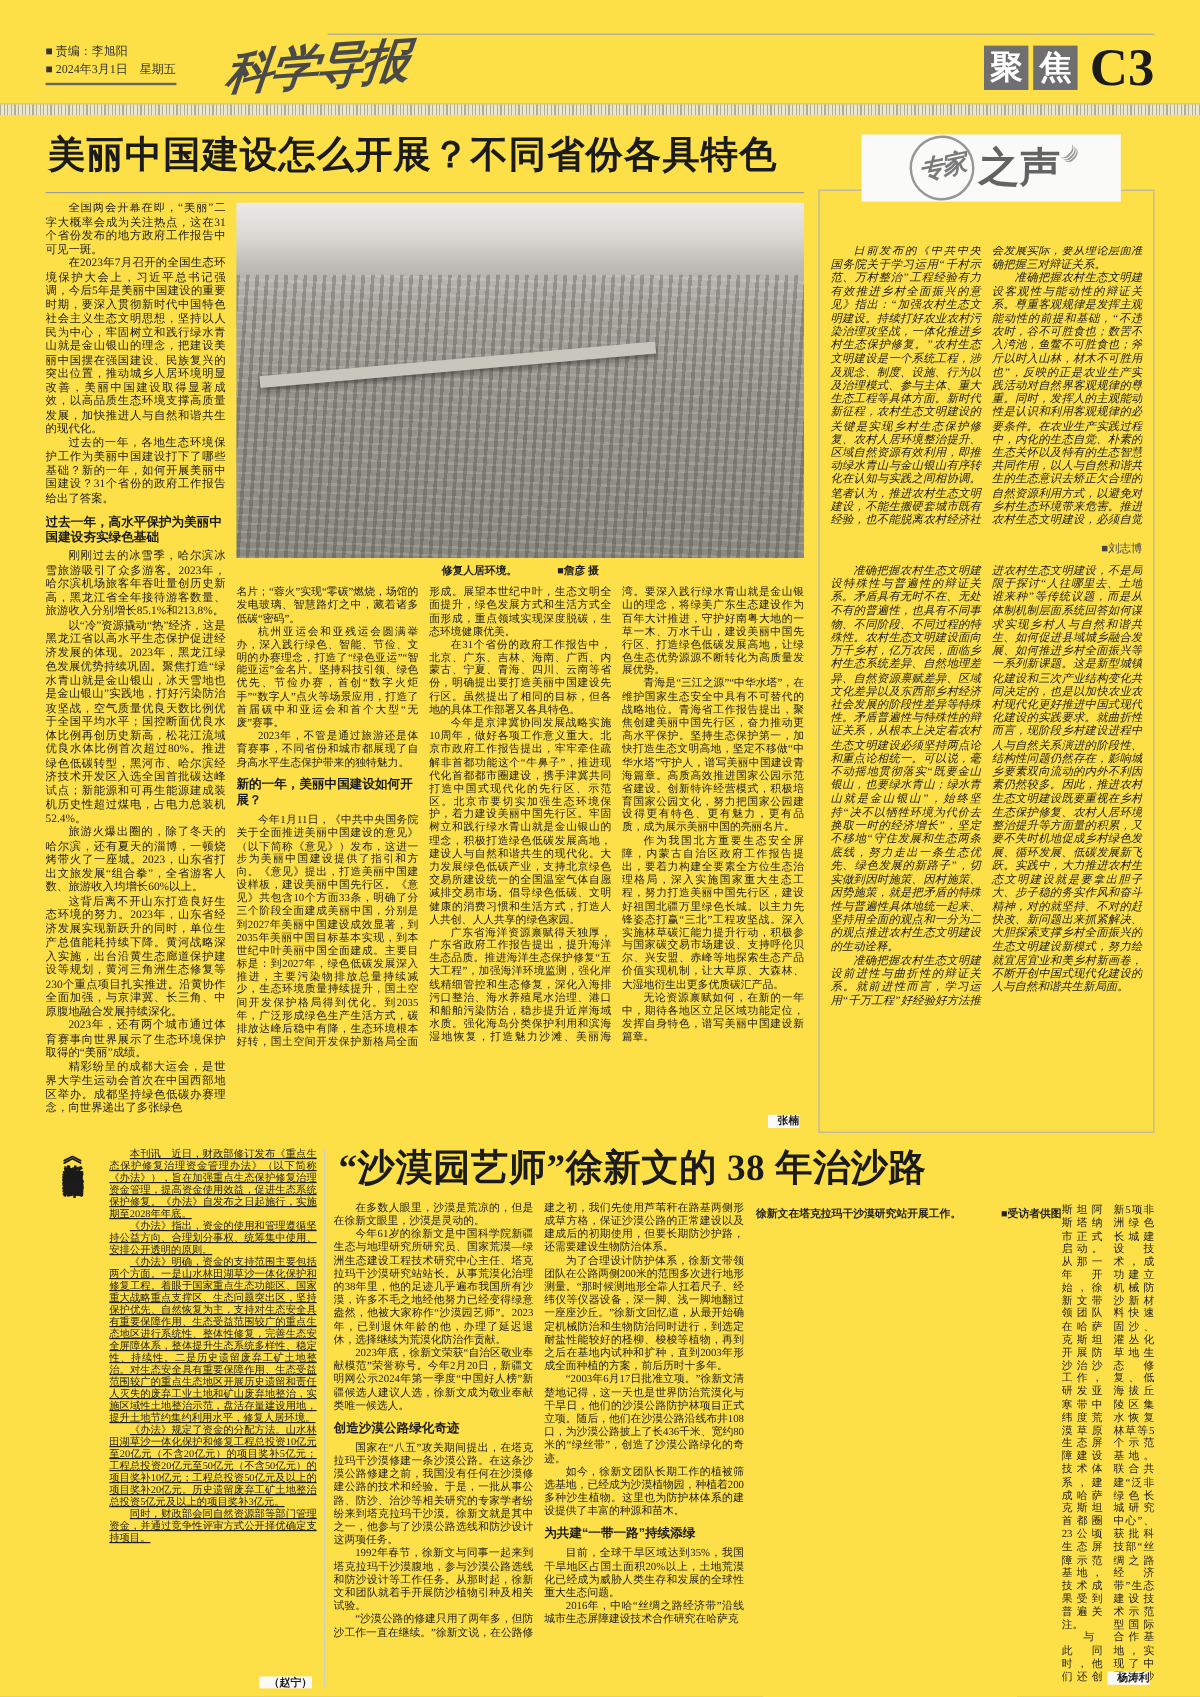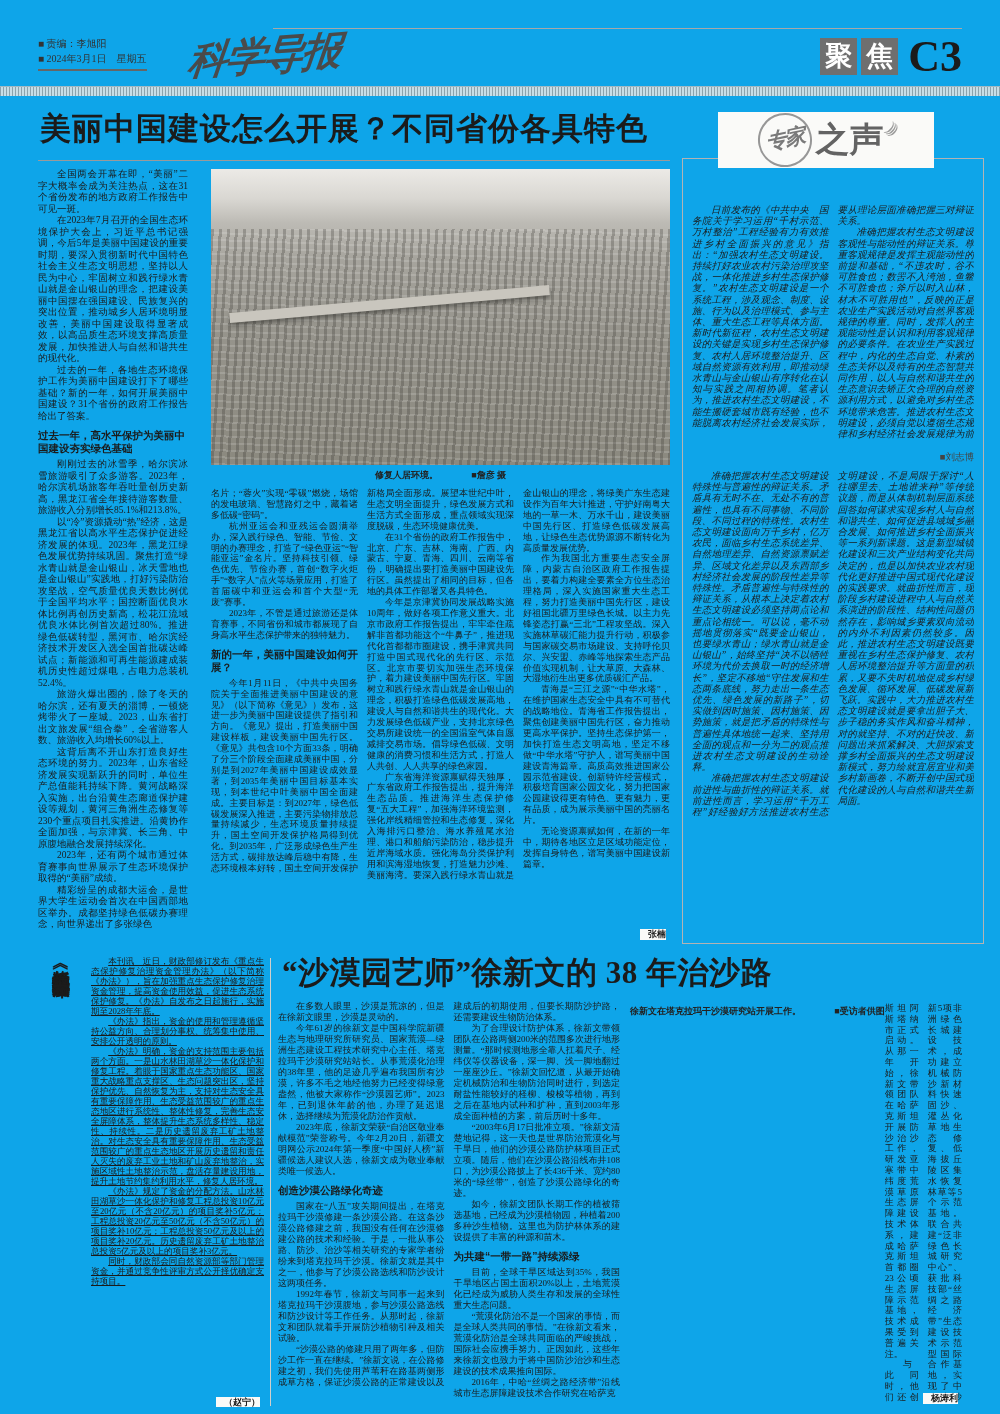--- a/index.html
+++ b/index.html
@@ -1,17 +1,17 @@
 <!DOCTYPE html>
 <html><head>
 <meta charset="utf-8">
 <style>
   html,body{margin:0;padding:0;}
   body{background:#888;}
-  .page{position:relative;width:1000px;height:1414px;margin:0 auto;background:#0ea5e9;
+  .page{position:relative;width:1000px;height:1414px;margin:0 auto;background:#fde047;
         font-family:"Liberation Serif",serif;color:#1b1b1b;overflow:hidden;}
   
   .hdr{position:absolute;top:26px;left:38px;right:38px;height:58px;}
   .hdr-left{position:absolute;left:0;top:10px;font-size:10px;color:#333;line-height:15px;
             border-bottom:2px solid #666;padding-bottom:3px;}
   .hdr-topline{position:absolute;left:235px;right:0;top:2px;height:1px;background:#a8a8a8;}
   .masthead{position:absolute;left:150px;top:2px;font-size:40px;font-weight:700;font-style:italic;
             color:#4a4a4a;transform:rotate(-4deg) skewX(-10deg);letter-spacing:-2px;}
   .hdr-right{position:absolute;right:0;top:12px;display:flex;align-items:center;gap:4px;}
   .secbox{display:block;width:37px;height:37px;background:#6f6f6f;color:#fff;text-align:center;
@@ -24,35 +24,35 @@
   .cont{text-indent:0;}
   .sub{font-family:"Liberation Sans",sans-serif;font-weight:700;font-size:10.5px;margin:7px 0 4px;line-height:13px;}
   .byl{position:absolute;right:4px;bottom:1px;background:#fafaf8;padding-left:8px;
        font-weight:700;font-size:9px;}
   .caption{font-size:9px;font-weight:600;text-align:center;color:#222;}
   .credit{font-weight:700;margin-left:21px;padding-left:10px;}
   
   .main{position:absolute;top:106px;left:38px;width:632px;height:840px;}
   .main h1{margin:0;font-family:"Liberation Sans",sans-serif;font-weight:900;font-size:31px;
            letter-spacing:1px;white-space:nowrap;padding:2px 0 10px 2px;border-bottom:1px solid #9a9a9a;}
-  .main-body{display:flex;gap:23px;margin-top:8px;height:772px;}
+  .main-body{display:flex;gap:9px;margin-top:8px;height:772px;}
   .mcol1{width:150px;font-size:9.5px;line-height:11.5px;overflow:hidden;}
   .mright{flex:1;display:flex;flex-direction:column;min-width:0;}
   .photo-city{height:296px;position:relative;overflow:hidden;
     background:linear-gradient(180deg,#eceae6 0%,#d9d7d2 10%,#bdbbb5 18%,#a7a59e 30%,#96948c 55%,#8b897f 100%);}
   .city-tex{position:absolute;inset:60px 0 0 0;
     background:repeating-linear-gradient(94deg,rgba(55,53,48,.28) 0 3px,rgba(0,0,0,0) 3px 8px),
                repeating-linear-gradient(2deg,rgba(255,255,255,.14) 0 2px,rgba(0,0,0,0) 2px 7px);}
   .city-wall{position:absolute;left:4%;right:26%;top:44%;height:10px;background:#c9c6be;
              transform:rotate(-5deg);box-shadow:0 3px 4px rgba(40,40,35,.5);}
   .cap-row{height:16px;margin:4px 0 3px;}
   .mflow{flex:1;position:relative;overflow:hidden;column-count:3;column-gap:9px;
          font-size:9px;line-height:10.9px;}
   
-  .ebox{position:absolute;top:158px;left:682px;width:302px;height:786px;border:1px solid #b3b3b3;
+  .ebox{position:absolute;top:158px;left:682px;width:280px;height:786px;border:1px solid #b3b3b3;
         padding:46px 9px 8px;box-sizing:border-box;display:flex;flex-direction:column;}
   .elogo{position:absolute;top:112px;left:718px;width:216px;height:56px;background:#fafaf8;
          z-index:2;display:flex;align-items:center;justify-content:center;gap:4px;}
   .elogo-circle{width:50px;height:50px;border:2px solid #979797;border-radius:50%;color:#7a7a7a;
         font-style:italic;font-weight:700;font-size:21px;line-height:48px;text-align:center;
         transform:rotate(-12deg);letter-spacing:-2px;}
   .elogo-main{font-family:"Liberation Sans",sans-serif;font-weight:900;font-size:34px;color:#636363;}
   .ewave{color:#9a9a9a;font-size:16px;letter-spacing:-3px;transform:rotate(40deg);margin-top:-24px;}
   .eintro{height:246px;overflow:hidden;column-count:2;column-gap:9px;
           font-style:italic;font-size:9.5px;line-height:11.2px;}
@@ -127,22 +127,22 @@
         </div>
         <div class="mflow">
           <p class="para cont">名片；“蓉火”实现“零碳”燃烧，场馆的发电玻璃、智慧路灯之中，藏着诸多低碳“密码”。</p>
             <p class="para">杭州亚运会和亚残运会圆满举办，深入践行绿色、智能、节俭、文明的办赛理念，打造了“绿色亚运”“智能亚运”金名片。坚持科技引领、绿色优先、节俭办赛，首创“数字火炬手”“数字人”点火等场景应用，打造了首届碳中和亚运会和首个大型“无废”赛事。</p>
             <p class="para">2023年，不管是通过旅游还是体育赛事，不同省份和城市都展现了自身高水平生态保护带来的独特魅力。</p>
             <h3 class="sub">新的一年，美丽中国建设如何开展？</h3>
             <p class="para">今年1月11日，《中共中央国务院关于全面推进美丽中国建设的意见》（以下简称《意见》）发布，这进一步为美丽中国建设提供了指引和方向。《意见》提出，打造美丽中国建设样板，建设美丽中国先行区。《意见》共包含10个方面33条，明确了分三个阶段全面建成美丽中国，分别是到2027年美丽中国建设成效显著，到2035年美丽中国目标基本实现，到本世纪中叶美丽中国全面建成。主要目标是：到2027年，绿色低碳发展深入推进，主要污染物排放总量持续减少，生态环境质量持续提升，国土空间开发保护格局得到优化。到2035年，广泛形成绿色生产生活方式，碳排放达峰后稳中有降，生态环境根本好转，国土空间开发保护新格局全面形成。展望本世纪中叶，生态文明全面提升，绿色发展方式和生活方式全面形成，重点领域实现深度脱碳，生态环境健康优美。</p>
             <p class="para">在31个省份的政府工作报告中，北京、广东、吉林、海南、广西、内蒙古、宁夏、青海、四川、云南等省份，明确提出要打造美丽中国建设先行区。虽然提出了相同的目标，但各地的具体工作部署又各具特色。</p>
             <p class="para">今年是京津冀协同发展战略实施10周年，做好各项工作意义重大。北京市政府工作报告提出，牢牢牵住疏解非首都功能这个“牛鼻子”，推进现代化首都都市圈建设，携手津冀共同打造中国式现代化的先行区、示范区。北京市要切实加强生态环境保护，着力建设美丽中国先行区。牢固树立和践行绿水青山就是金山银山的理念，积极打造绿色低碳发展高地，建设人与自然和谐共生的现代化。大力发展绿色低碳产业，支持北京绿色交易所建设统一的全国温室气体自愿减排交易市场。倡导绿色低碳、文明健康的消费习惯和生活方式，打造人人共创、人人共享的绿色家园。</p>
             <p class="para">广东省海洋资源禀赋得天独厚，广东省政府工作报告提出，提升海洋生态品质。推进海洋生态保护修复“五大工程”，加强海洋环境监测，强化岸线精细管控和生态修复，深化入海排污口整治、海水养殖尾水治理、港口和船舶污染防治，稳步提升近岸海域水质。强化海岛分类保护利用和滨海湿地恢复，打造魅力沙滩、美丽海湾。要深入践行绿水青山就是金山银山的理念，将绿美广东生态建设作为百年大计推进，守护好南粤大地的一草一木、万水千山，建设美丽中国先行区、打造绿色低碳发展高地，让绿色生态优势源源不断转化为高质量发展优势。</p>
+            <p class="para">青海是“三江之源”“中华水塔”，在维护国家生态安全中具有不可替代的战略地位。青海省工作报告提出，聚焦创建美丽中国先行区，奋力推动更高水平保护。坚持生态保护第一，加快打造生态文明高地，坚定不移做“中华水塔”守护人，谱写美丽中国建设青海篇章。高质高效推进国家公园示范省建设。创新特许经营模式，积极培育国家公园文化，努力把国家公园建设得更有特色、更有魅力，更有品质，成为展示美丽中国的亮丽名片。</p>
             <p class="para">作为我国北方重要生态安全屏障，内蒙古自治区政府工作报告提出，要着力构建全要素全方位生态治理格局，深入实施国家重大生态工程，努力打造美丽中国先行区，建设好祖国北疆万里绿色长城。以主力先锋姿态打赢“三北”工程攻坚战。深入实施林草碳汇能力提升行动，积极参与国家碳交易市场建设、支持呼伦贝尔、兴安盟、赤峰等地探索生态产品价值实现机制，让大草原、大森林、大湿地衍生出更多优质碳汇产品。</p>
-            <p class="para">青海是“三江之源”“中华水塔”，在维护国家生态安全中具有不可替代的战略地位。青海省工作报告提出，聚焦创建美丽中国先行区，奋力推动更高水平保护。坚持生态保护第一，加快打造生态文明高地，坚定不移做“中华水塔”守护人，谱写美丽中国建设青海篇章。高质高效推进国家公园示范省建设。创新特许经营模式，积极培育国家公园文化，努力把国家公园建设得更有特色、更有魅力，更有品质，成为展示美丽中国的亮丽名片。</p>
             <p class="para">无论资源禀赋如何，在新的一年中，期待各地区立足区域功能定位，发挥自身特色，谱写美丽中国建设新篇章。</p>
             <span class="byl">张楠</span>
         </div>
       </div>
     </div>
   </section>
 
   <div class="elogo">
     <span class="elogo-circle">专家</span>
     <span class="elogo-main">之声</span>
@@ -182,21 +182,20 @@
           <p class="para">2023年底，徐新文荣获“自治区敬业奉献模范”荣誉称号。今年2月20日，新疆文明网公示2024年第一季度“中国好人榜”新疆候选人建议人选，徐新文成为敬业奉献类唯一候选人。</p>
           <h3 class="sub">创造沙漠公路绿化奇迹</h3>
           <p class="para">国家在“八五”攻关期间提出，在塔克拉玛干沙漠修建一条沙漠公路。在这条沙漠公路修建之前，我国没有任何在沙漠修建公路的技术和经验。于是，一批从事公路、防沙、治沙等相关研究的专家学者纷纷来到塔克拉玛干沙漠。徐新文就是其中之一，他参与了沙漠公路选线和防沙设计这两项任务。</p>
           <p class="para">1992年春节，徐新文与同事一起来到塔克拉玛干沙漠腹地，参与沙漠公路选线和防沙设计等工作任务。从那时起，徐新文和团队就着手开展防沙植物引种及相关试验。</p>
           <p class="para">“沙漠公路的修建只用了两年多，但防沙工作一直在继续。”徐新文说，在公路修建之初，我们先使用芦苇秆在路基两侧形成草方格，保证沙漠公路的正常建设以及建成后的初期使用，但要长期防沙护路，还需要建设生物防治体系。</p>
           <p class="para">为了合理设计防护体系，徐新文带领团队在公路两侧200米的范围多次进行地形测量。“那时候测地形全靠人扛着尺子、经纬仪等仪器设备，深一脚、浅一脚地翻过一座座沙丘。”徐新文回忆道，从最开始确定机械防治和生物防治同时进行，到选定耐盐性能较好的柽柳、梭梭等植物，再到之后在基地内试种和扩种，直到2003年形成全面种植的方案，前后历时十多年。</p>
           <p class="para">“2003年6月17日批准立项。”徐新文清楚地记得，这一天也是世界防治荒漠化与干旱日，他们的沙漠公路防护林项目正式立项。随后，他们在沙漠公路沿线布井108口，为沙漠公路披上了长436千米、宽约80米的“绿丝带”，创造了沙漠公路绿化的奇迹。</p>
           <p class="para">如今，徐新文团队长期工作的植被筛选基地，已经成为沙漠植物园，种植着200多种沙生植物。这里也为防护林体系的建设提供了丰富的种源和苗木。</p>
           <h3 class="sub">为共建“一带一路”持续添绿</h3>
           <p class="para">目前，全球干旱区域达到35%，我国干旱地区占国土面积20%以上，土地荒漠化已经成为威胁人类生存和发展的全球性重大生态问题。</p>
-          <p class="para">“荒漠化防治不是一个国家的事情，而是全球人类共同的事情。”在徐新文看来，荒漠化防治是全球共同面临的严峻挑战，国际社会应携手努力。正因如此，这些年来徐新文也致力于将中国防沙治沙和生态建设的技术成果推向国际。</p>
           <p class="para">2016年，中哈“丝绸之路经济带”沿线城市生态屏障建设技术合作研究在哈萨克</p>
         </div>
       <div class="dright">
         <div class="photo-man">
           <div class="grass-tex"></div>
           <svg class="man-svg" viewBox="0 0 100 100" preserveAspectRatio="none">
             <ellipse cx="62" cy="30" rx="13" ry="14" fill="#55524c"></ellipse>
             <path d="M38 95 Q34 62 50 48 Q60 40 74 44 Q88 50 88 70 L88 100 L36 100 Z" fill="#45423c"></path>
             <path d="M44 70 Q58 58 80 66 L78 76 Q58 70 46 78 Z" fill="#5b5750"></path>
             <ellipse cx="57" cy="27" rx="7" ry="4" fill="#8d8a83"></ellipse>

